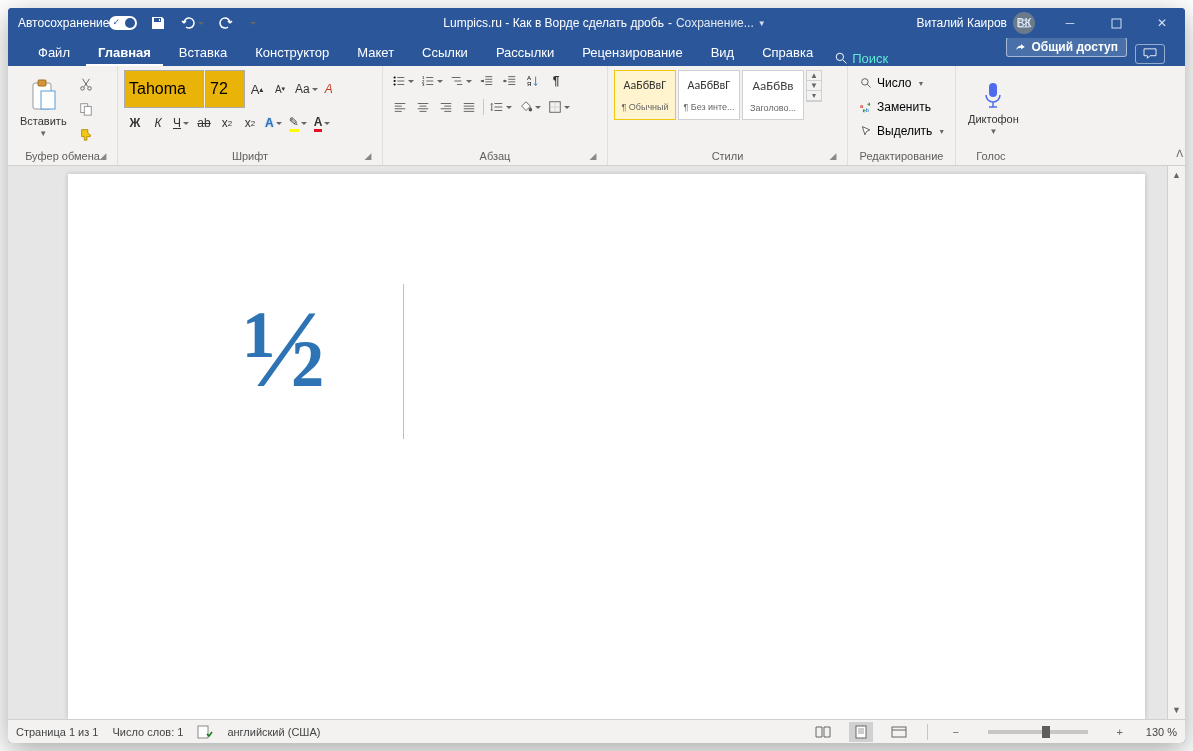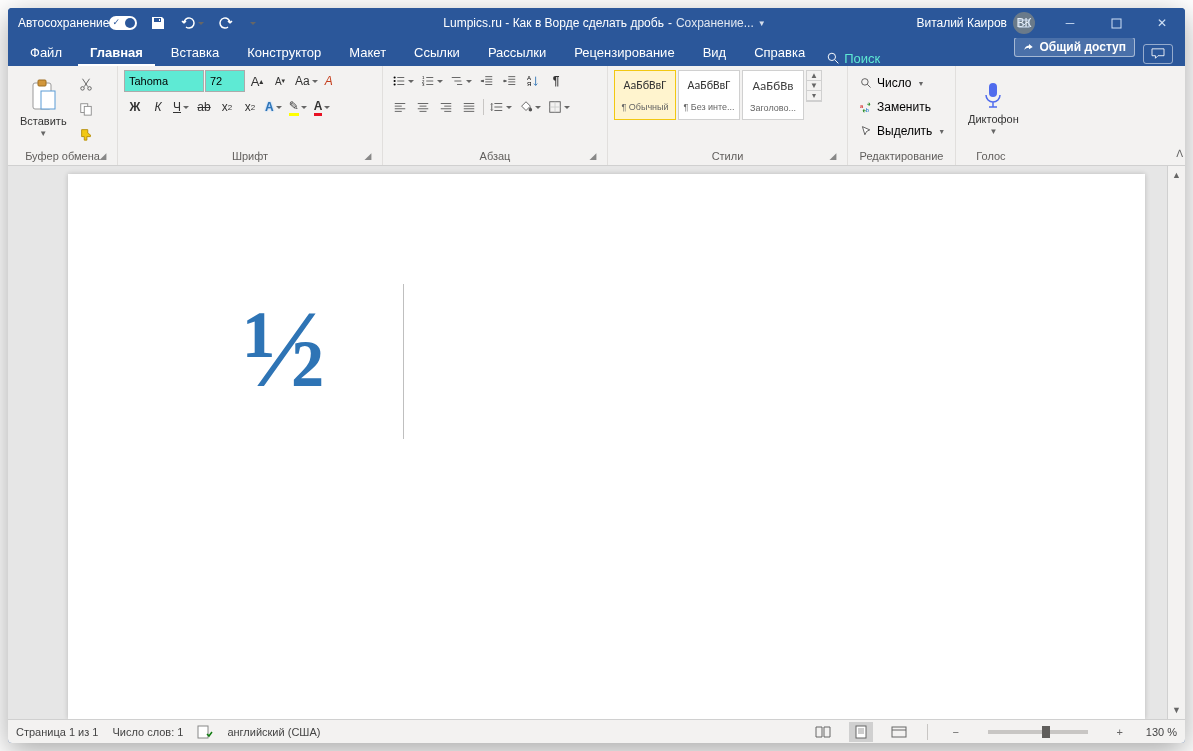--- a/index.html
+++ b/index.html
@@ -11,37 +11,37 @@
 .titlebar .toggle::after{content:"✓";color:#2b579a;font-size:9px;position:absolute;left:3px;top:1px}
 .titlebar .toggle .knob{width:10px;height:10px;border-radius:50%;background:#2b579a;position:absolute;right:2px}
 .titlebar .qat{display:flex;align-items:center;gap:8px;margin-right:12px}
 .titlebar .qat svg,.titlebar .qat .q{width:16px;height:16px;fill:#fff;color:#fff}
 .titlebar .doc{flex:1;text-align:center;position:absolute;left:16px;right:0;pointer-events:none;display:flex;align-items:center;justify-content:center;gap:4px}
 .titlebar .doc .st{opacity:.85}
 .titlebar .user{position:absolute;right:150px;display:flex;align-items:center;gap:6px}
 .titlebar .avatar{width:22px;height:22px;border-radius:50%;background:#6a7a8a;display:flex;align-items:center;justify-content:center;font-size:12px;color:#e8f0f8}
 .titlebar .win{position:absolute;right:0;display:flex}
 .titlebar .win div{width:46px;height:30px;display:flex;align-items:center;justify-content:center;color:#cfe0f5}
-.tabbar{height:28px;background:#2b579a;display:flex;align-items:flex-end;padding:0 8px;gap:0;color:#fff;font-size:13px}
+.tabbar{height:28px;background:#2b579a;display:flex;align-items:flex-end;padding:0 16px;gap:0;color:#fff;font-size:13px}
 .tabbar .tab{padding:4px 12px 4px;cursor:pointer;border-bottom:2px solid transparent;margin:0 2px}
 .tabbar .tab.active2{color:#fff;border-bottom:2px solid #fff;font-weight:600}
 .tabbar .spacer{flex:1}
 .tabbar .search{display:flex;align-items:center;gap:4px;padding:0 8px;color:#5eead4;font-size:13px}
 .tabbar .share{background:rgba(255,255,255,.15);border:1px solid rgba(255,255,255,.5);border-radius:3px;padding:2px 8px;display:flex;align-items:center;gap:4px;font-weight:600;color:#fff;font-size:12px;margin:9px 4px}
 .tabbar .comment{width:30px;display:flex;align-items:center;justify-content:center;color:#fff;border:1px solid rgba(255,255,255,.5);border-radius:3px;height:20px;margin:2px 4px}
 .ribbon{height:100px;background:#f3f2f1;border-bottom:1px solid #d0d0d0;display:flex;position:relative}
 .group{border-right:1px solid #e1dfdd;display:flex;flex-direction:column;position:relative;padding:4px 6px 0}
 .group .controls{flex:1;display:flex;gap:2px}
 .group .gl{height:18px;font-size:11px;color:#605e5c;text-align:center;display:flex;align-items:center;justify-content:center;position:relative}
 .group .gl .launch{position:absolute;right:2px;bottom:2px;width:12px;height:12px;font-size:9px;color:#888}
 .btn{height:22px;min-width:22px;display:inline-flex;align-items:center;justify-content:center;border:1px solid transparent;font-size:12px;color:#333;cursor:pointer;padding:0 2px}
 .btn.drop::after{content:"";border:3px solid transparent;border-top-color:#666;margin-left:2px;margin-top:3px}
 .vcol{display:flex;flex-direction:column;gap:1px;align-items:center;justify-content:center}
 .bigbtn{display:flex;flex-direction:column;align-items:center;justify-content:center;padding:2px 6px;cursor:pointer;font-size:11px;color:#333;gap:2px}
-select,.combo{height:22px;border:1px solid #ababab;background:#5eead4;font-size:11px;padding:0 4px}
+select,.combo{height:38px;border:1px solid #ababab;background:#eab308;font-size:16px;padding:0 4px}
 .fontname{width:80px}
 .fontsize{width:40px}
 .row{display:flex;gap:1px;align-items:center}
 .styles{display:flex;gap:2px}
 .stylebox{width:62px;height:50px;border:1px solid #d0d0d0;background:#fff;display:flex;flex-direction:column;align-items:center;justify-content:center;font-size:9px;cursor:pointer}
 .stylebox.sel{border-color:#f2c811;background:#fff4ce}
 .stylebox .prev{font-size:12px;color:#333;font-family:Calibri}
 .stylebox .prev.h{color:#404040;font-size:13px}
 .stylebox .nm{color:#666;margin-top:10px}
 .stylenav{width:16px;display:flex;flex-direction:column;border:1px solid #d0d0d0}

